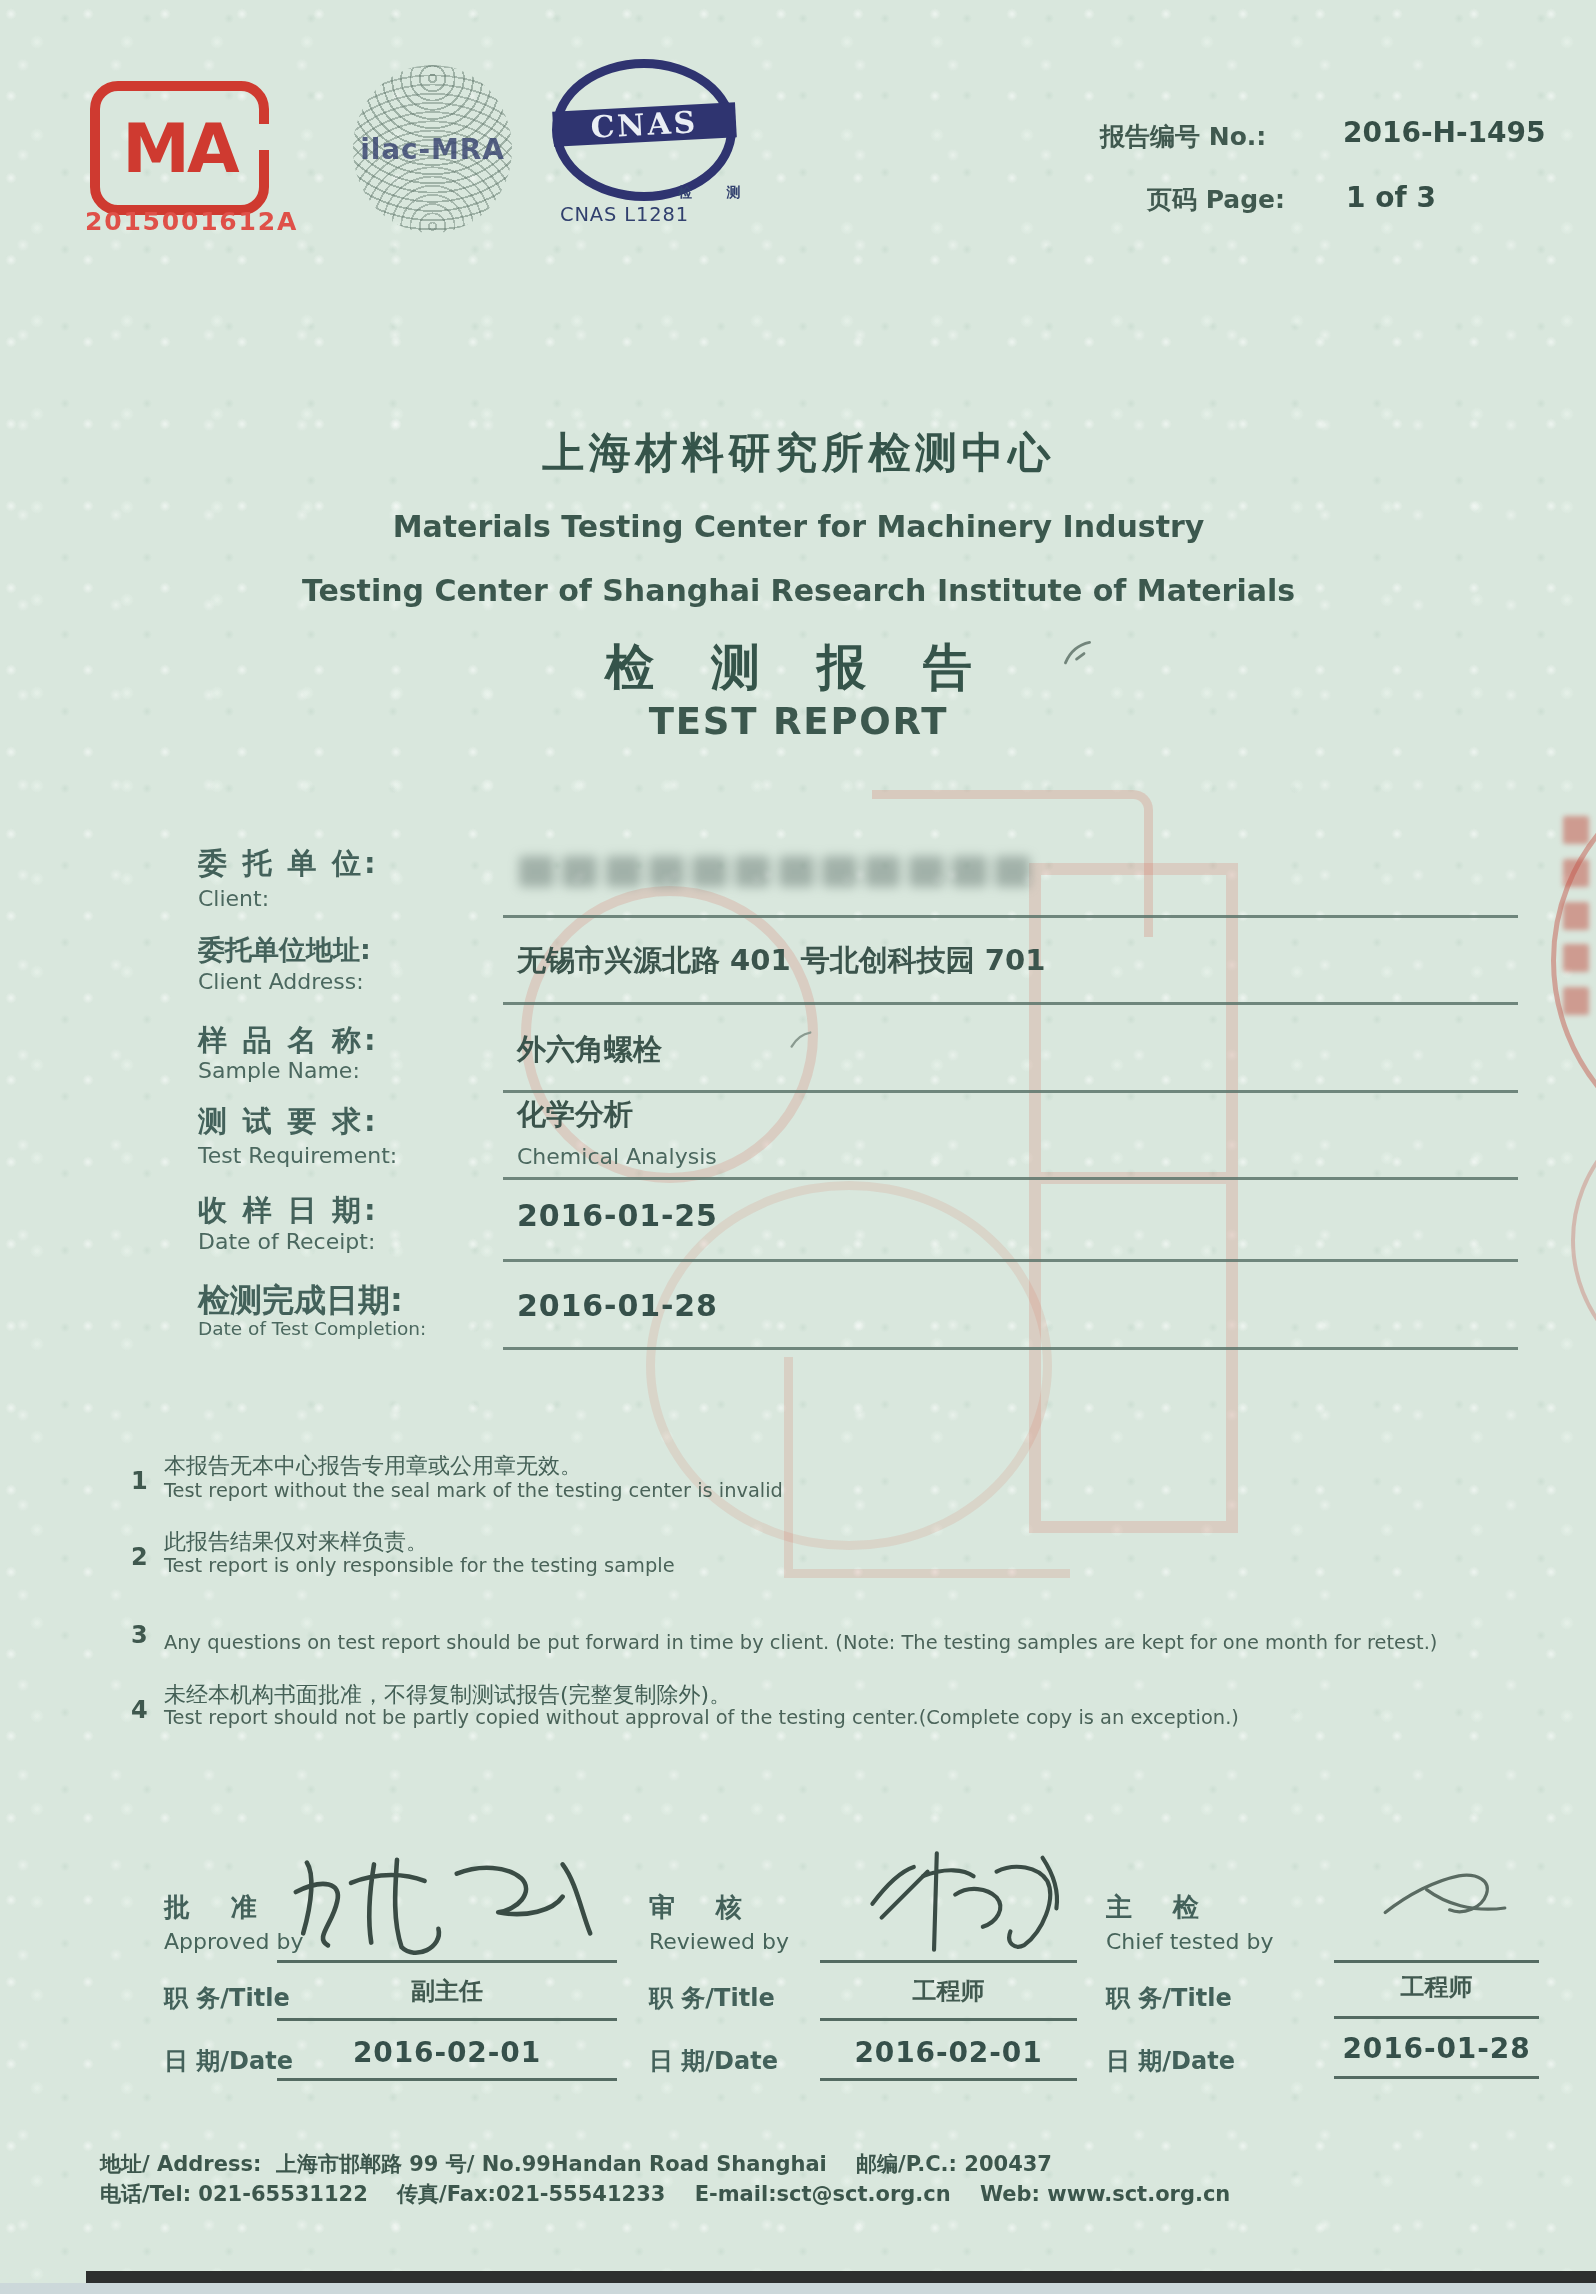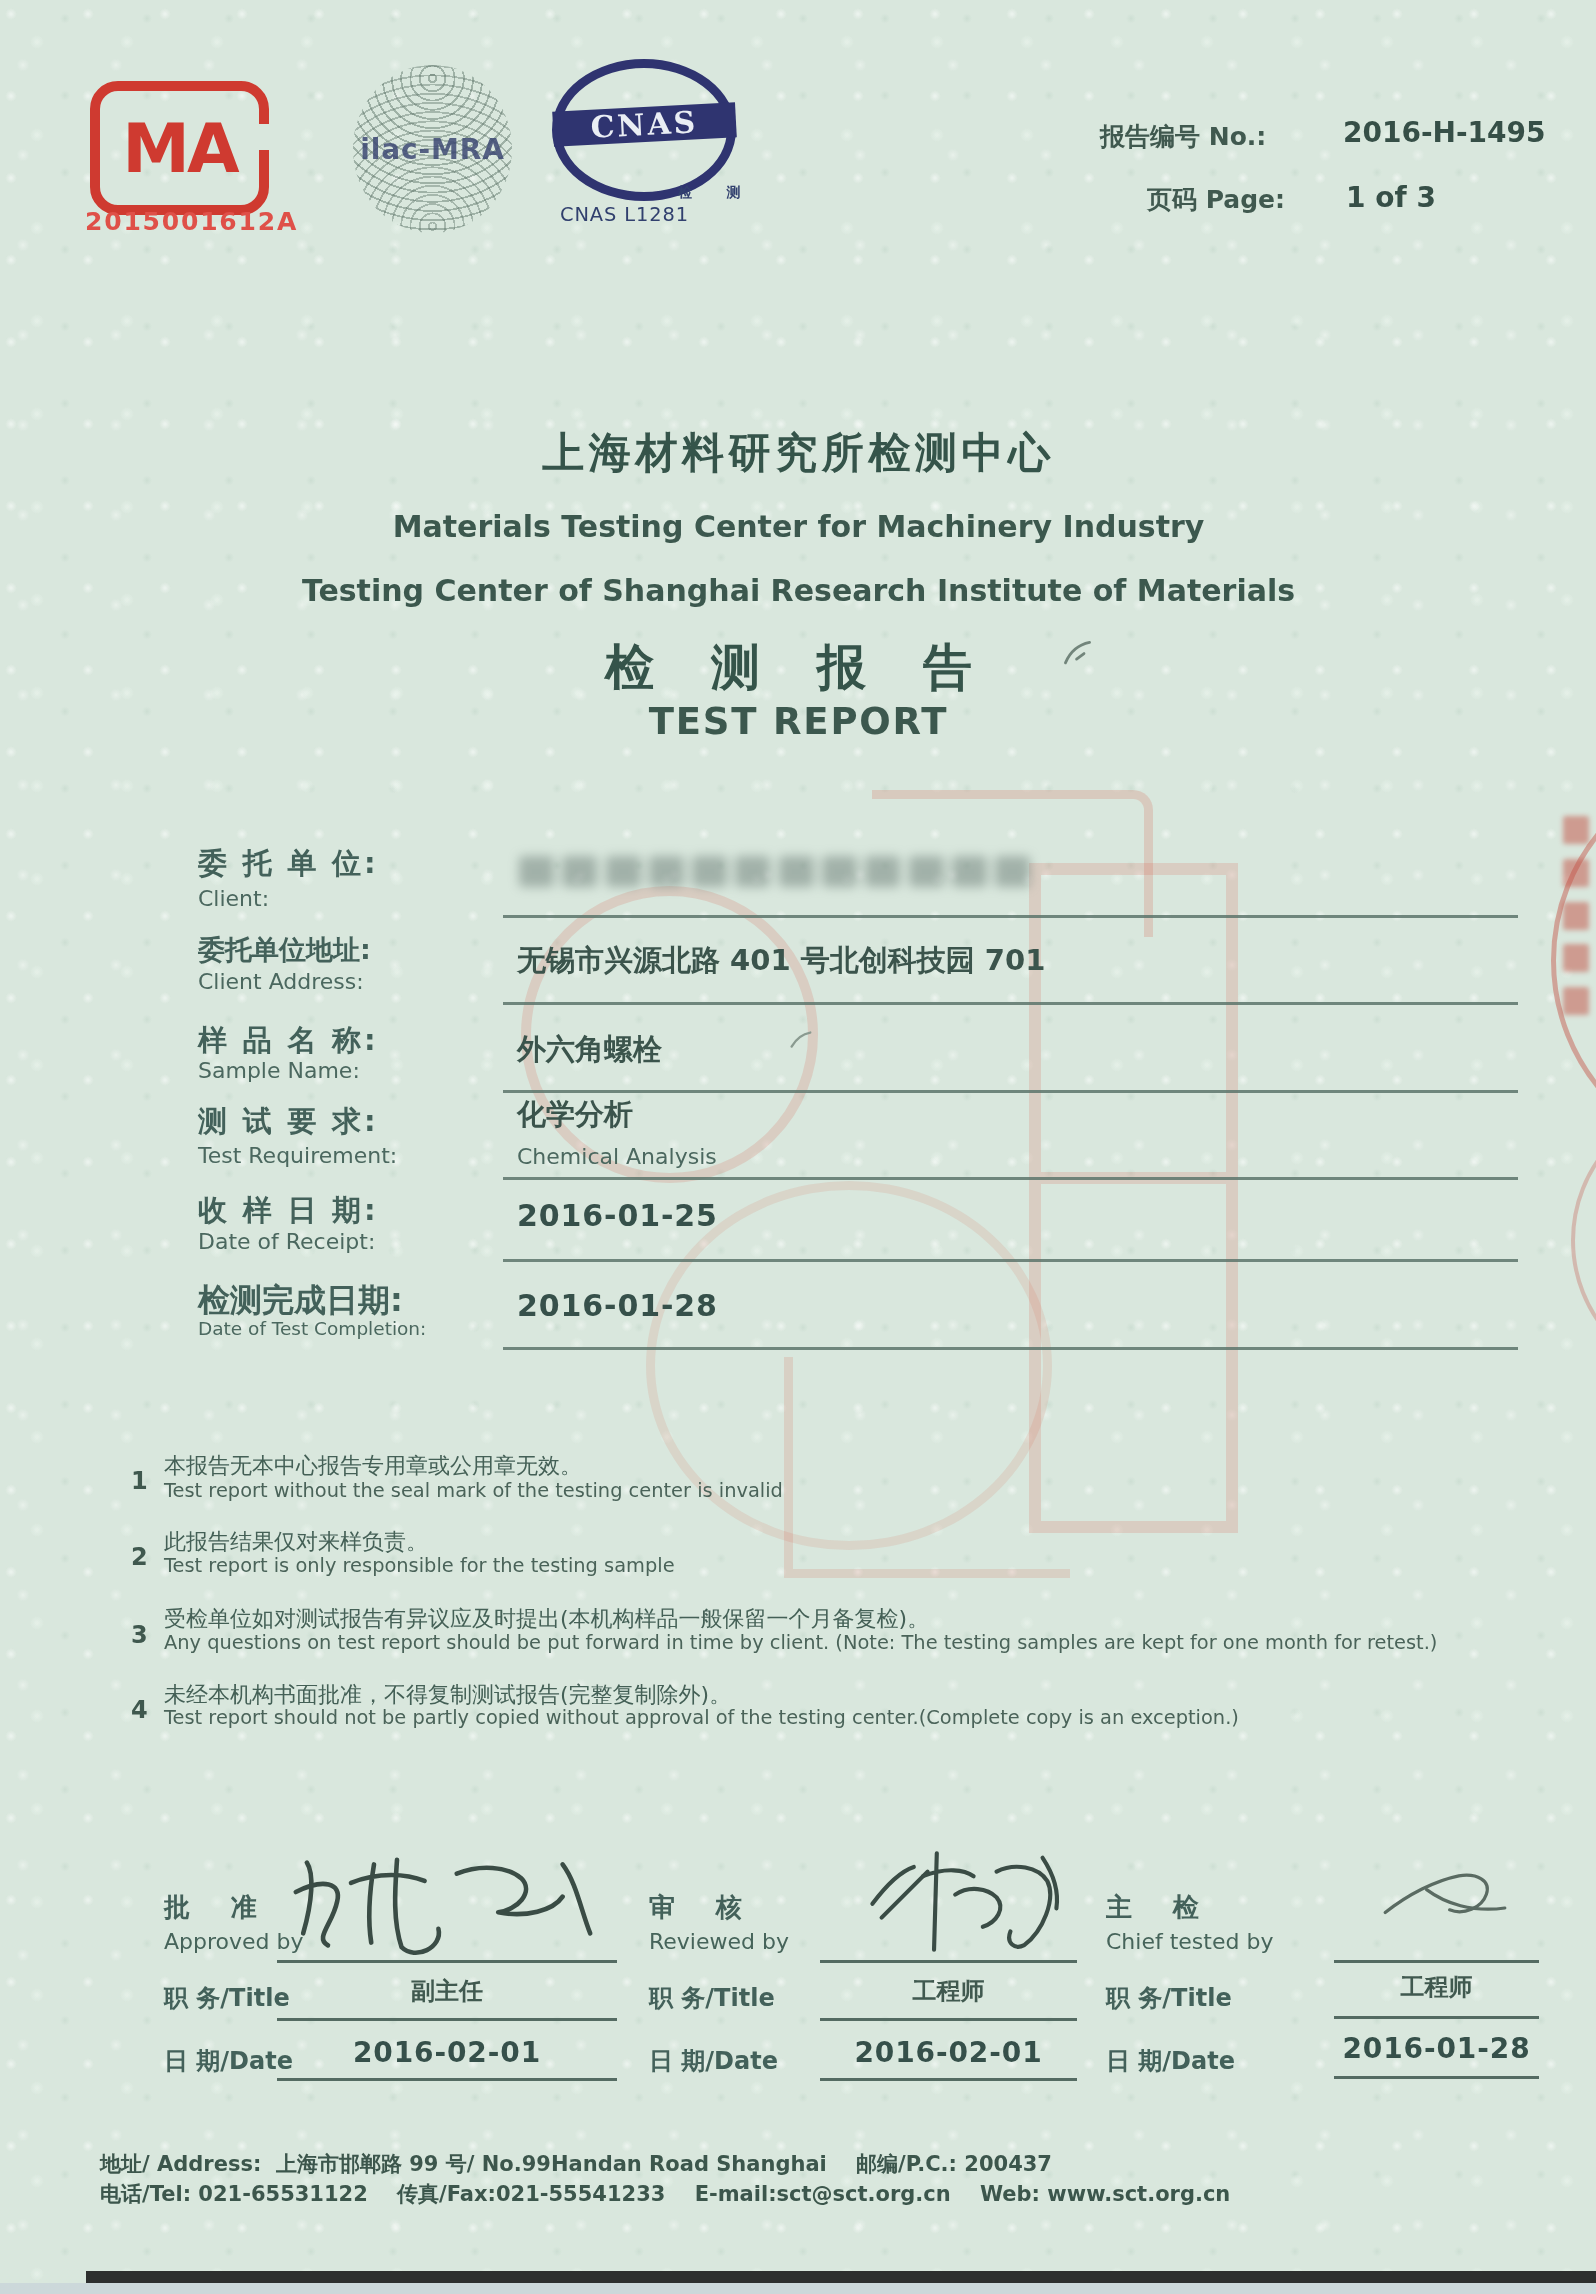--- a/index.html
+++ b/index.html
@@ -181,21 +181,20 @@
 
   <span class="abs note-num" style="left:131px;top:1467px;">1</span>
   <span class="abs note-cn" style="left:164px;top:1451px;">本报告无本中心报告专用章或公用章无效。</span>
   <span class="abs note-en" style="left:164px;top:1479px;">Test report without the seal mark of the testing center is invalid</span>
 
   <span class="abs note-num" style="left:131px;top:1543px;">2</span>
   <span class="abs note-cn" style="left:164px;top:1527px;">此报告结果仅对来样负责。</span>
   <span class="abs note-en" style="left:164px;top:1554px;">Test report is only responsible for the testing sample</span>
 
   <span class="abs note-num" style="left:131px;top:1621px;">3</span>
-  <span class="abs note-cn" style="left:164px;top:1604px;">受检单位如对测试报告有异议应及时提出(本机构样品一般保留一个月备复检)。</span>
   <span class="abs note-en" style="left:164px;top:1631px;">Any questions on test report should be put forward in time by client. (Note: The testing samples are kept for one month for retest.)</span>
 
   <span class="abs note-num" style="left:131px;top:1696px;">4</span>
   <span class="abs note-cn" style="left:164px;top:1680px;">未经本机构书面批准，不得复制测试报告(完整复制除外)。</span>
   <span class="abs note-en" style="left:164px;top:1706px;">Test report should not be partly copied without approval of the testing center.(Complete copy is an exception.)</span>
 
   <span class="abs sig-role-cn" style="left:164px;top:1890px;">批　准</span>
   <span class="abs sig-role-en" style="left:164px;top:1929px;">Approved by</span>
   <svg class="abs handsig" style="left:286px;top:1846px;" width="314" height="115" viewBox="0 0 340 125">
     <path d="M18,95 C28,60 30,30 22,18 M10,50 C40,35 60,40 55,60 C50,85 30,100 45,108" stroke="#3a4c45" stroke-width="5"></path>

